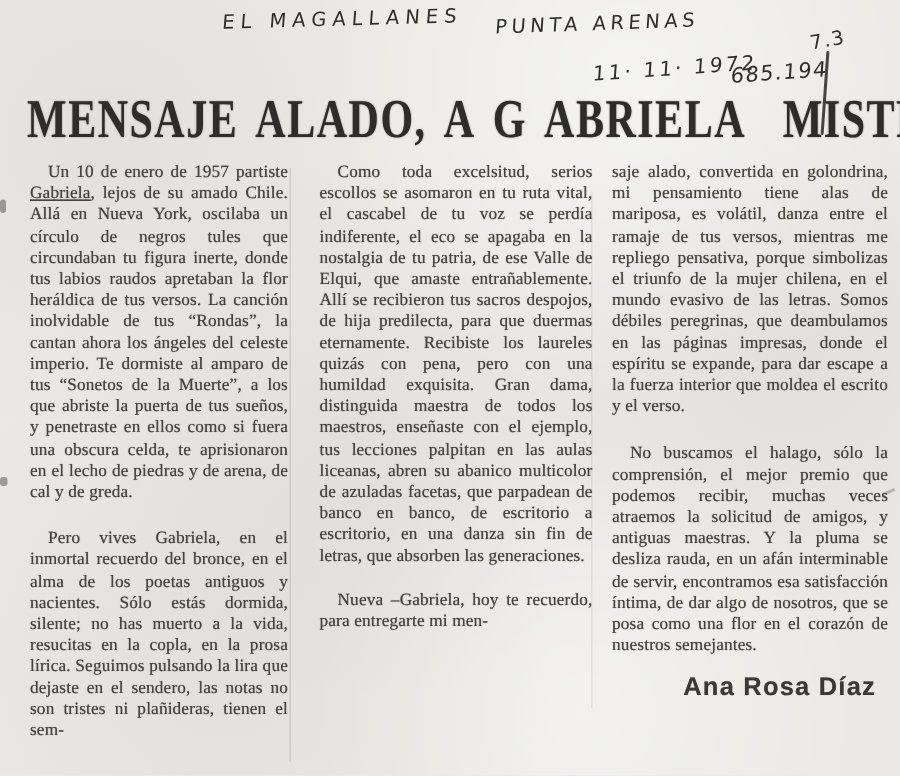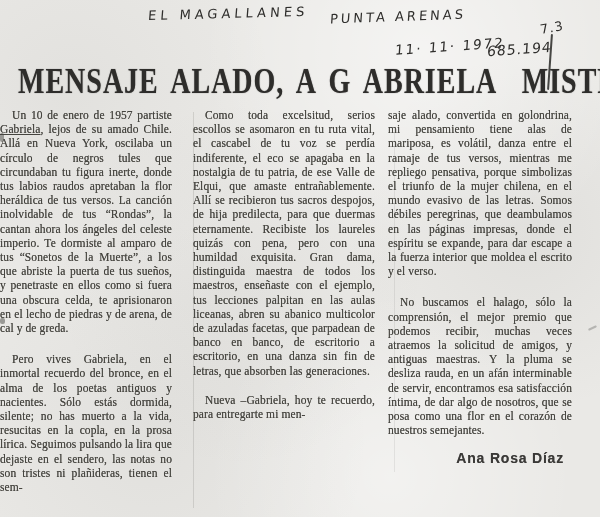--- a/index.html
+++ b/index.html
@@ -34,39 +34,39 @@
     background:rgba(40,40,38,0.85);transform:rotate(4deg);border-radius:2px;
   }
   .headline{
     position:absolute;left:18px;top:60px;width:570px;
     font-family:"Liberation Serif", serif;font-weight:700;
     font-size:28px;letter-spacing:1px;word-spacing:5px;white-space:pre;
     color:#2e2d2b;text-shadow:0 0 1px rgba(46,45,43,0.55);
     transform:scale(1.0,1.3);transform-origin:left top;
   }
   .columns{
-    position:absolute;left:0;top:108px;width:572px;height:402px;
+    position:absolute;left:20px;top:108px;width:572px;height:402px;
     display:flex;
   }
   .col{color:#45443f;font-size:11.5px;line-height:14.2px;
     text-align:justify;letter-spacing:0.1px;
     text-shadow:0 0 0.6px rgba(69,68,63,0.75);
   }
   .col1{width:172px;margin-right:21px;}
   .col2{width:182px;margin-right:13px;}
   .col3{width:184px;}
   .col p{margin:0;}
   .col p + p{margin-top:17px;}
   .col .ind{text-indent:12px;}
   .col2 .gap-above{margin-top:15px;}
   .u{text-decoration:underline;}
   .byline{
     margin-top:14px;text-align:right;padding-right:8px;
     font-family:"Liberation Sans", sans-serif;
-    font-weight:700;font-size:14px;letter-spacing:0.8px;color:#3a3937;
+    font-weight:700;font-size:17px;letter-spacing:0.8px;color:#3a3937;
     text-shadow:0 0 0.5px rgba(58,57,55,0.6);
   }
   .column-rule{position:absolute;width:1px;background:rgba(80,80,76,0.16);}
   .rule-1{left:193px;top:112px;height:396px;}
   .rule-2{left:394px;top:128px;height:344px;background:rgba(80,80,76,0.10);}
   .edge-smudge{position:absolute;background:rgba(90,90,86,0.55);border-radius:2px;}
   .smudge-1{left:0;top:133px;width:4px;height:9px;}
   .smudge-2{left:0;top:318px;width:5px;height:6px;}
   .smudge-3{left:588px;top:327px;width:9px;height:2px;background:rgba(90,90,86,0.35);transform:rotate(-25deg);border-radius:2px;}
 </style>

